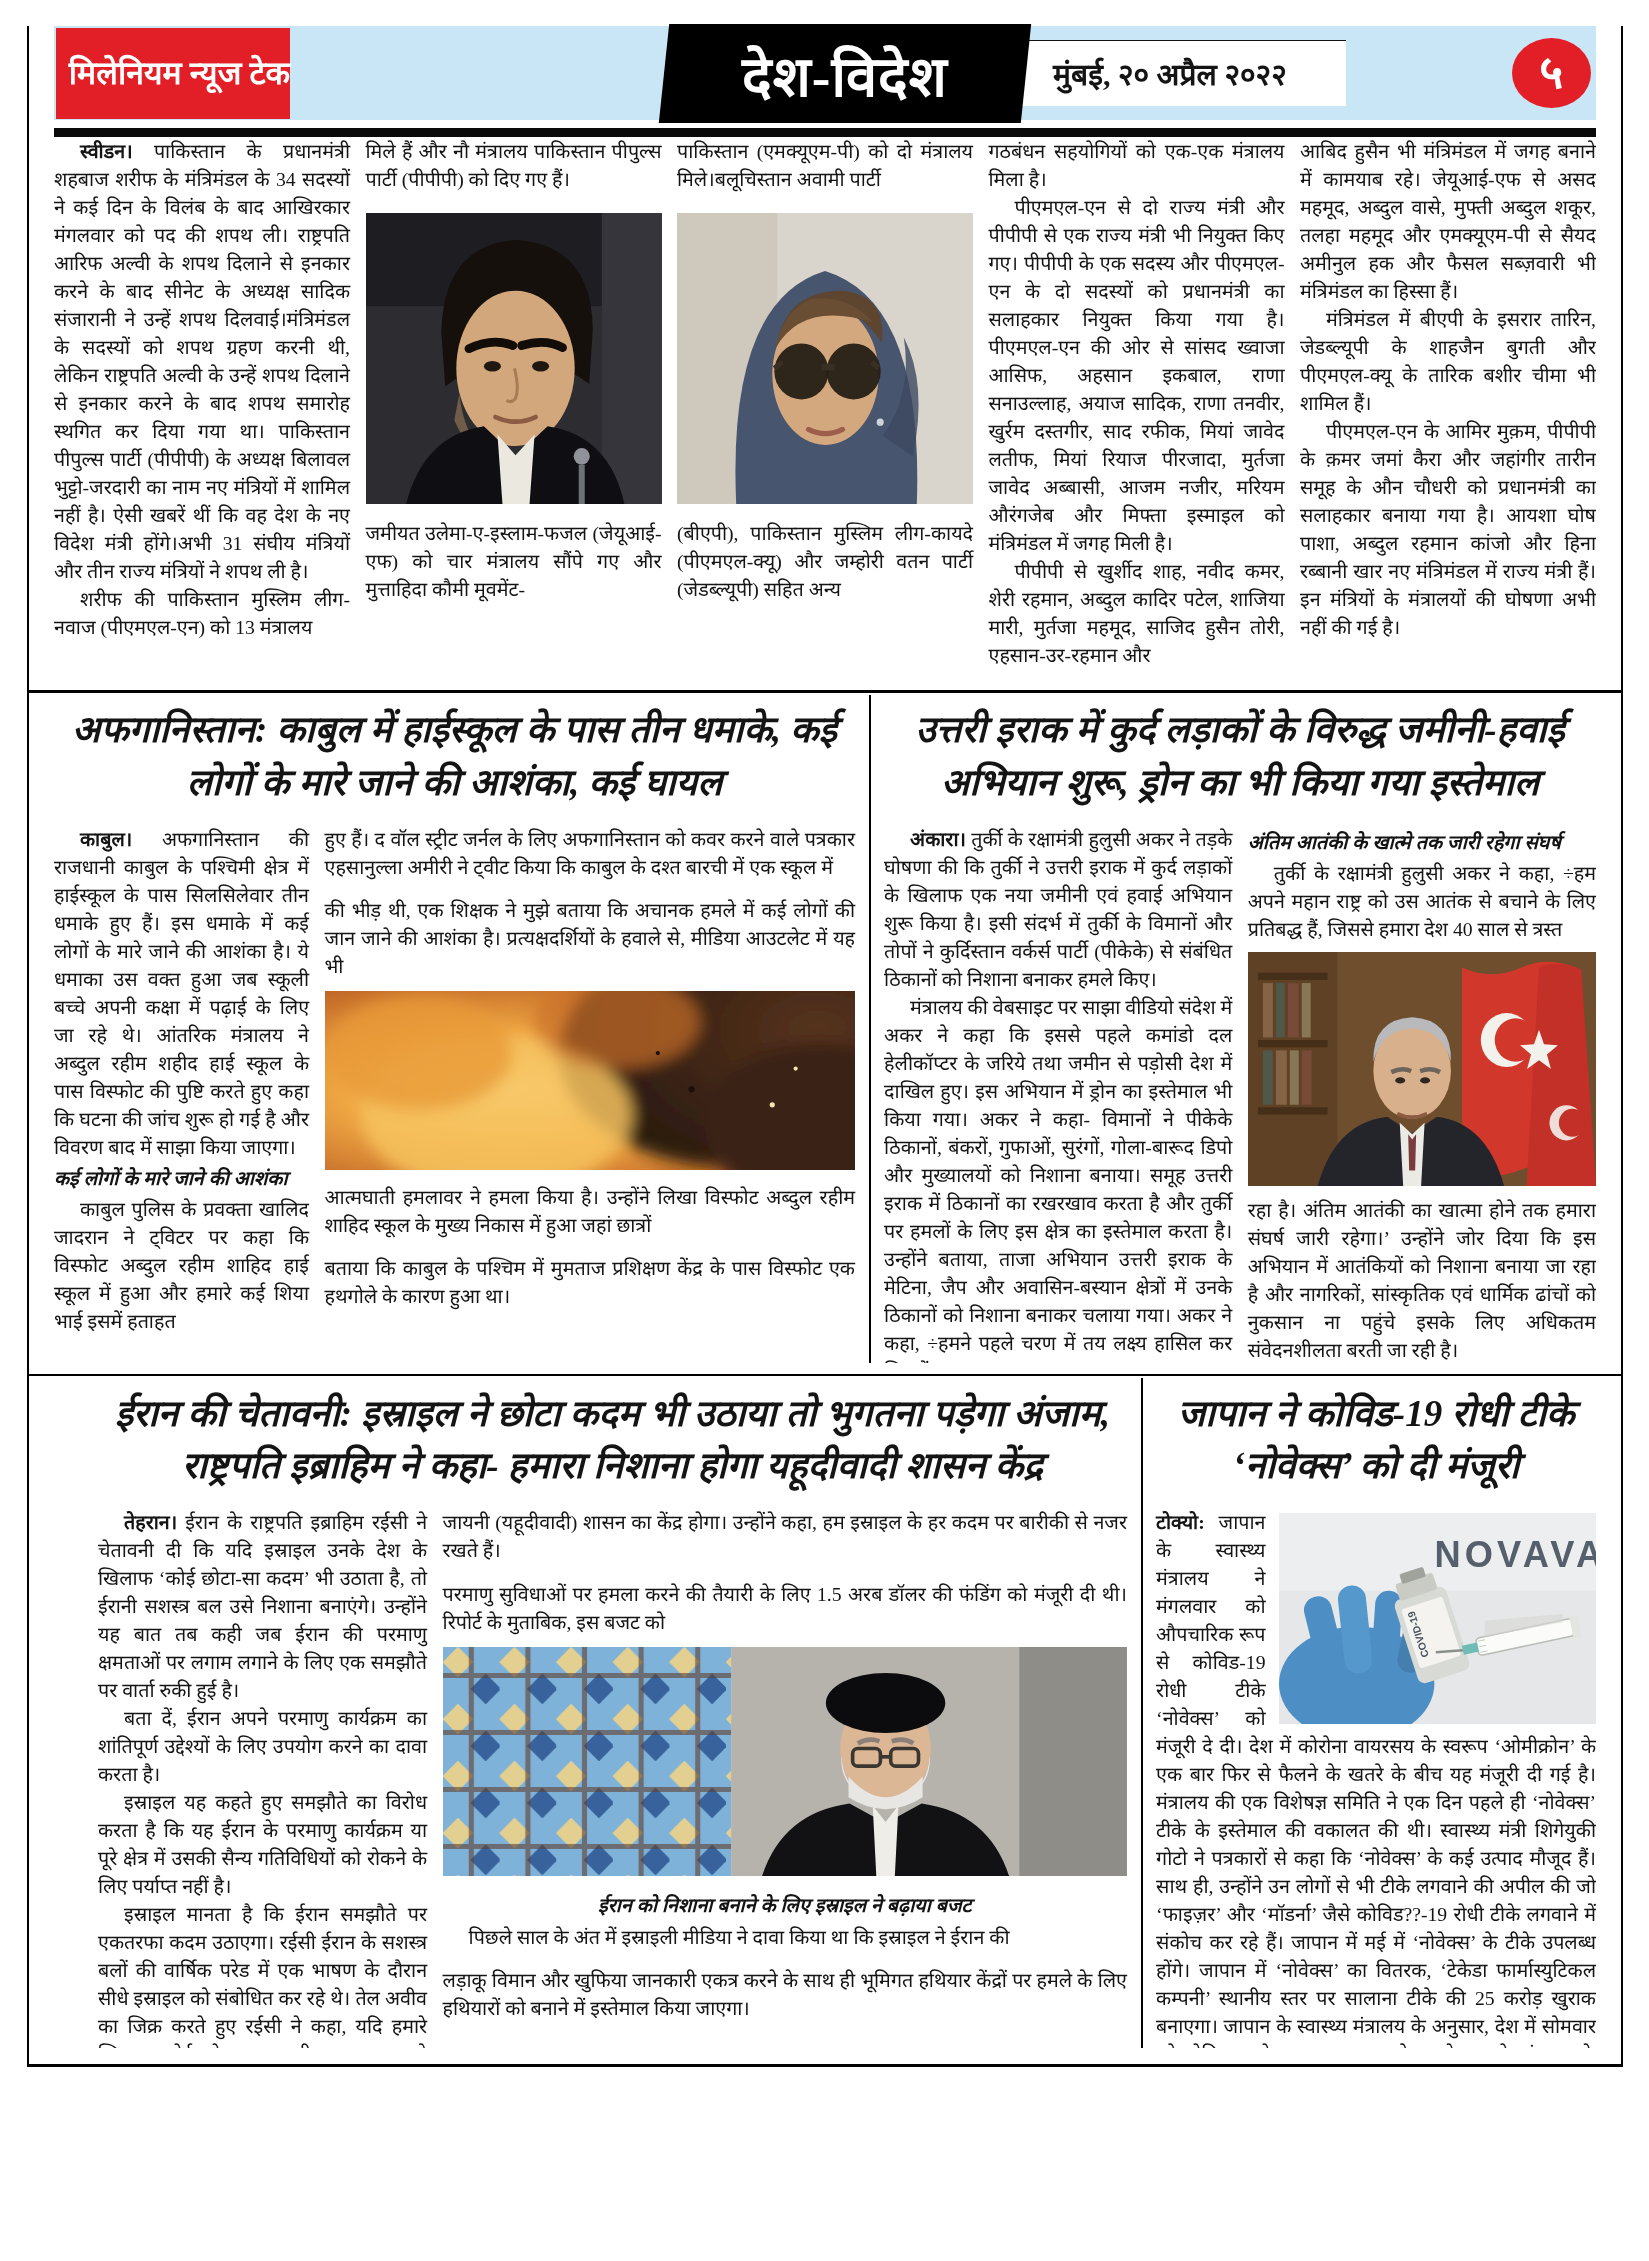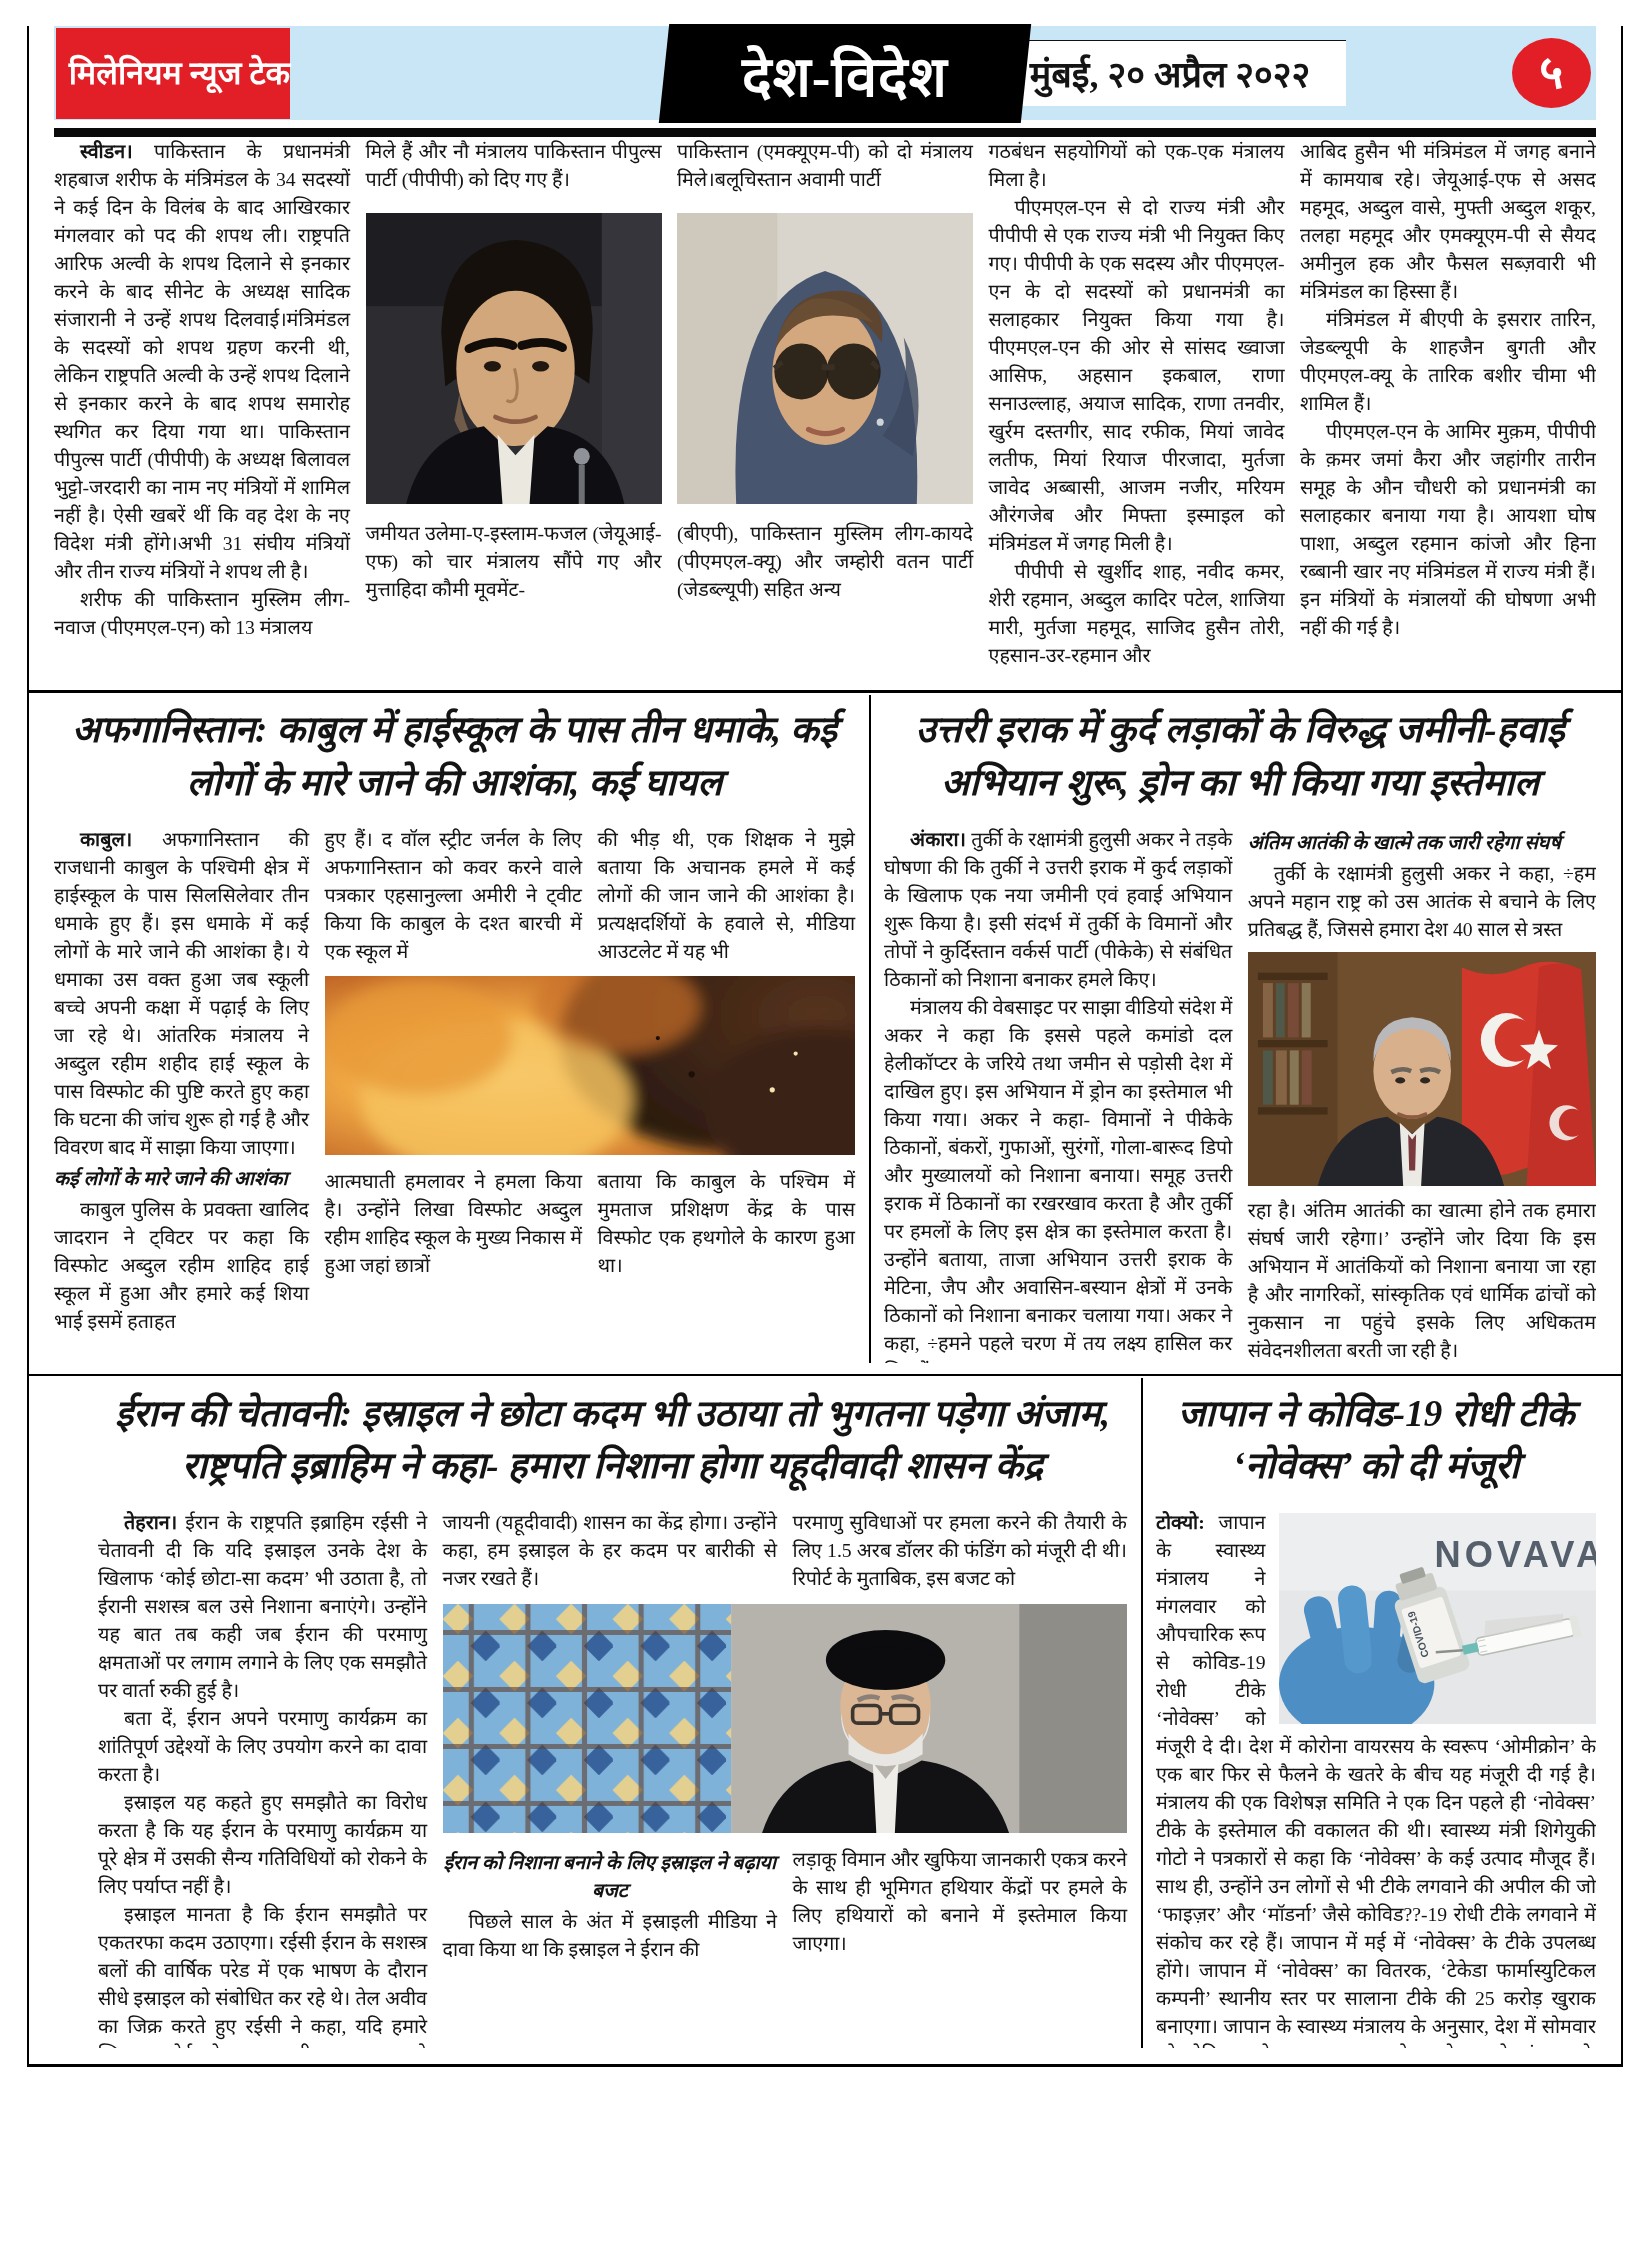--- a/index.html
+++ b/index.html
@@ -6,21 +6,21 @@
   body{width:1650px;height:2261px;overflow:hidden;font-family:"Liberation Serif","DejaVu Serif",serif;color:#141414;}
   .page{padding:26px 27px 0;}
   .frame{border-left:2.1px solid #000;border-right:2.1px solid #000;border-bottom:3.6px solid #000;padding:0 25px 15.5px;}
   
   .masthead{height:94px;background:#c9e6f7;display:flex;align-items:center;justify-content:space-between;position:relative;}
   .brandbox{background:#e21f26;height:91px;width:234px;display:flex;align-items:center;justify-content:flex-end;margin-left:2.1px;}
   .brandbox span{color:#fff;font-weight:bold;font-size:32px;line-height:1;}
   .sectionflag{position:absolute;left:610px;top:-2.1px;height:99px;width:362px;background:#000;transform:skewX(-6deg);display:flex;align-items:center;justify-content:center;}
   .sectionflag span{transform:skewX(6deg);color:#fff;font-weight:bold;font-size:56px;letter-spacing:1px;}
   .datebox{background:#fff;height:65px;width:352px;margin-left:538px;display:flex;align-items:center;justify-content:center;border-top:1.6px solid #111;}
-  .datebox span{font-weight:bold;font-size:36px;}
+  .datebox span{font-weight:bold;font-size:30px;}
   .pagecircle{width:79px;height:70px;background:#e21f26;border-radius:50%;display:flex;align-items:center;justify-content:center;margin-right:5.2px;}
   .pagecircle span{color:#fff;font-size:46px;font-weight:bold;line-height:1;}
   .thickrule{height:8.8px;background:#0a0a0a;margin:8.3px 0 0;}
   
   .lead-head{font-size:60px;line-height:1.5;font-weight:bold;text-align:center;margin:14.5px 21px 13.5px;letter-spacing:-0.5px;}
   .story-head{font-size:37px;line-height:1.42;font-weight:bold;text-align:center;margin:9.3px 5.2px 15.5px;font-style:italic;}
   
   .cols{display:flex;gap:15.5px;text-align:justify;font-size:19.7px;line-height:28px;}
   .col{flex:1;min-width:0;}
   .cols p{margin:0;}
@@ -36,21 +36,21 @@
   .hrule{height:2.1px;background:#000;margin:11.4px -25px 0;}
   .row{display:flex;align-items:stretch;}
   .vdiv{width:2.1px;background:#000;margin:0 13.5px;flex:none;}
   .row2{height:668px;overflow:hidden;margin-top:2.1px;}
   .row3{height:670px;overflow:hidden;margin-top:2.1px;}
   .block-l2{flex:0 0 801px;min-width:0;}
   .block-r2{flex:1;min-width:0;}
   .block-l3{flex:0 0 1029px;min-width:0;margin-left:44px;}
   .block-r3{flex:1;min-width:0;}
   .kwrap{flex:2.08;min-width:0;}
-  .kwrap .cols{margin:0;}
+  .kwrap .cols{margin:0;flex-direction:column;}
   .wide-ph{margin:11.4px 0 12.4px;}
   .iraq-ph{height:234px;margin:9.3px 0 10.3px;}
   .japan-ph{float:right;width:317px;height:211px;margin:5.2px 0 7.2px 13.5px;}
   .jp-body{text-align:justify;font-size:19.7px;line-height:28px;}
   .jp-body p{margin:0;}
 </style>
 </head>
 <body>
 
 <div class="page">

